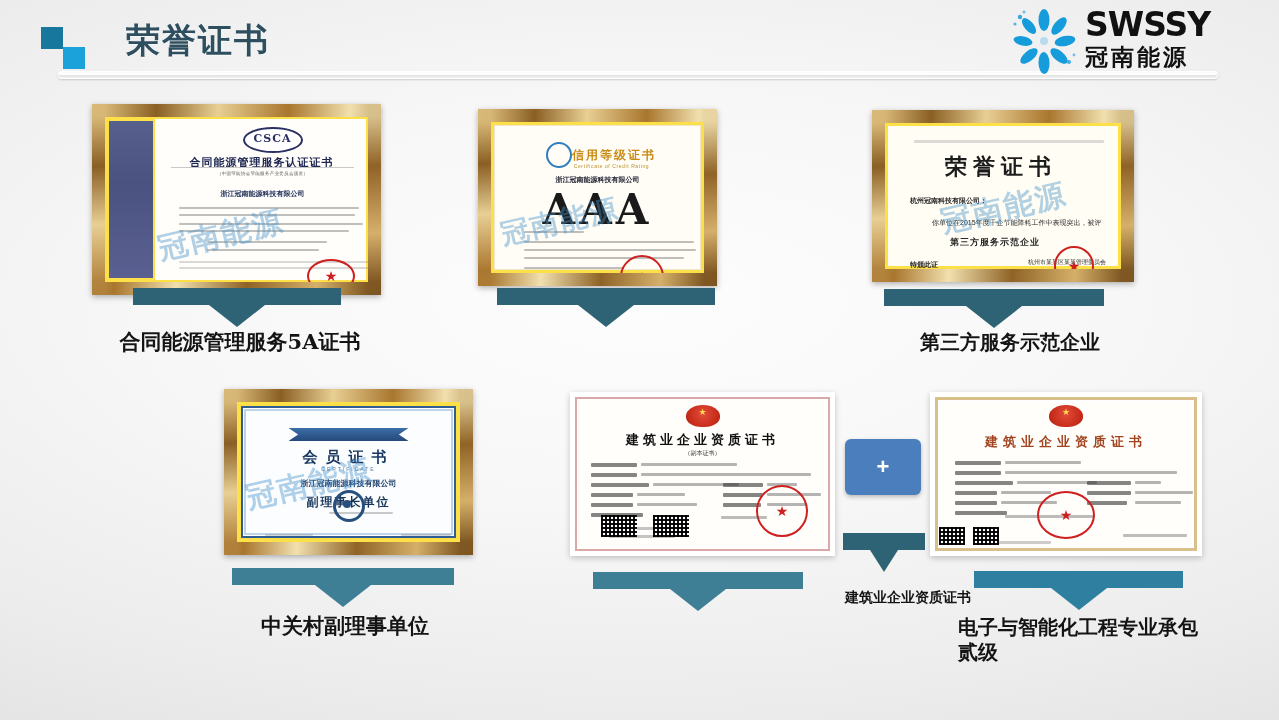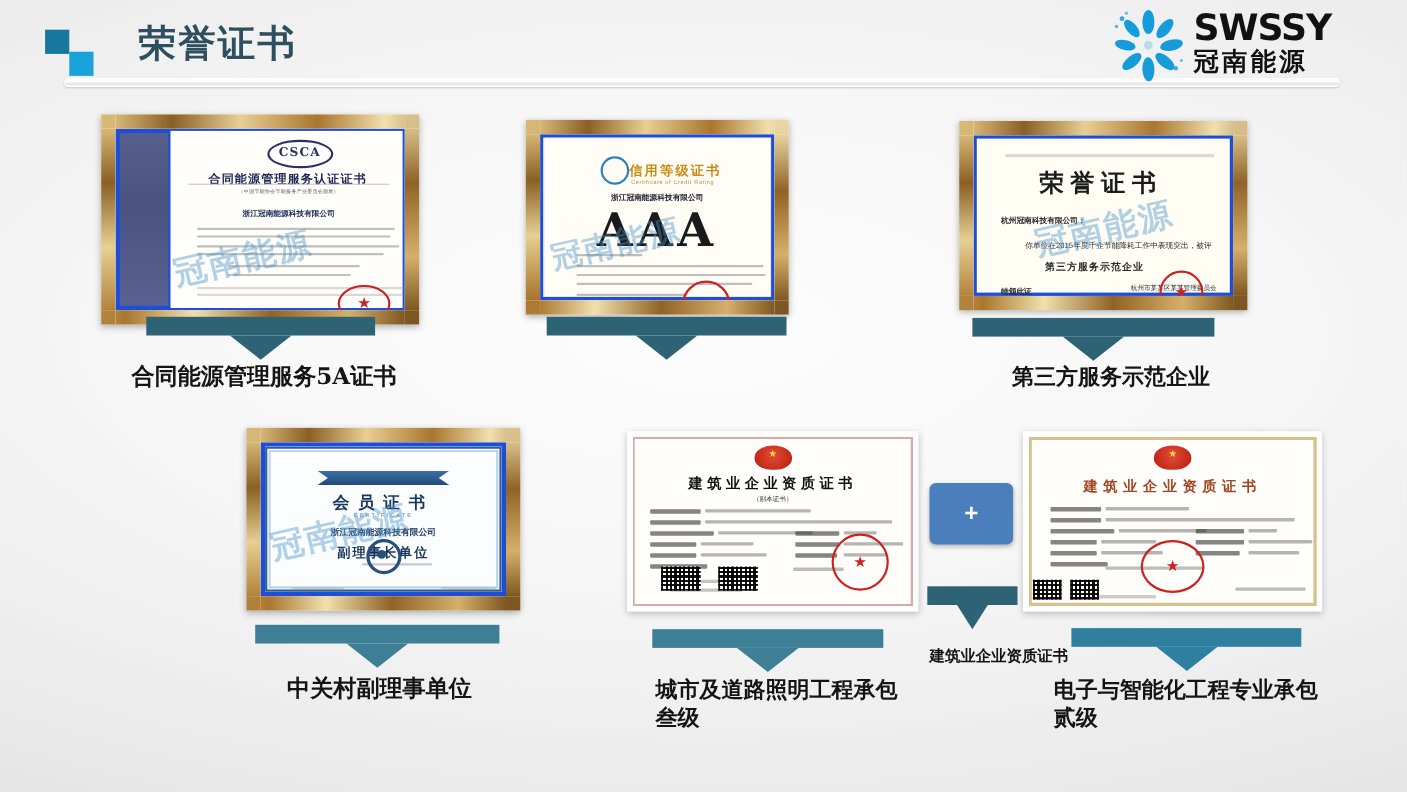--- a/index.html
+++ b/index.html
@@ -67,21 +67,21 @@
   
   .gold-frame{
     box-sizing:border-box;
     border:13px solid;
     border-image:linear-gradient(135deg,#d9b978 0%,#8a5f24 12%,#e8cf93 26%,#a9762e 42%,#f1e0ae 56%,#8f6326 72%,#d5b06a 88%,#7d5520 100%) 1;
     background:#fff;
     box-shadow:0 2px 6px rgba(0,0,0,.30);
     position:absolute;
     overflow:hidden;
   }
-  .gold-inner{position:absolute;inset:0;background:#1d4ed8;overflow:hidden;}
+  .gold-inner{position:absolute;inset:0;background:#fde047;overflow:hidden;}
 
   .wm{
     position:absolute;pointer-events:none;
     color:rgba(70,145,200,.42);
     font-family:"DejaVu Serif","Liberation Serif",serif;
     font-weight:bold;white-space:nowrap;
     transform:rotate(-13deg);
     letter-spacing:2px;
   }
 
@@ -376,21 +376,20 @@
       <div class="qr" style="left:26px;bottom:14px;width:36px;height:22px;"></div>
       <div class="qr" style="left:78px;bottom:14px;width:36px;height:22px;"></div>
       <div class="red-stamp" style="right:22px;bottom:14px;width:48px;height:48px;border-radius:50%;"></div>
       <div class="rowline" style="left:146px;width:46px;bottom:32px;opacity:.4;"></div>
     </div>
   </div>
   <div class="arrow" id="arrow5">
     <div class="bar" style="background:#3f7f96"></div>
     <div class="tip" style="border-top:22px solid #3f7f96"></div>
   </div>
-  <div class="caption" id="cap5">城市及道路照明工程承包叁级</div>
 
   <div class="plus-btn">+</div>
 
   <div class="arrow" id="arrow6">
     <div class="bar" style="background:#2d6375"></div>
     <div class="tip" style="border-top:22px solid #2d6375"></div>
   </div>
   <div class="caption" id="cap6">建筑业企业资质证书</div>
 
   <div class="qual" id="cert6" style="left:930px;top:392px;width:272px;height:164px;">

